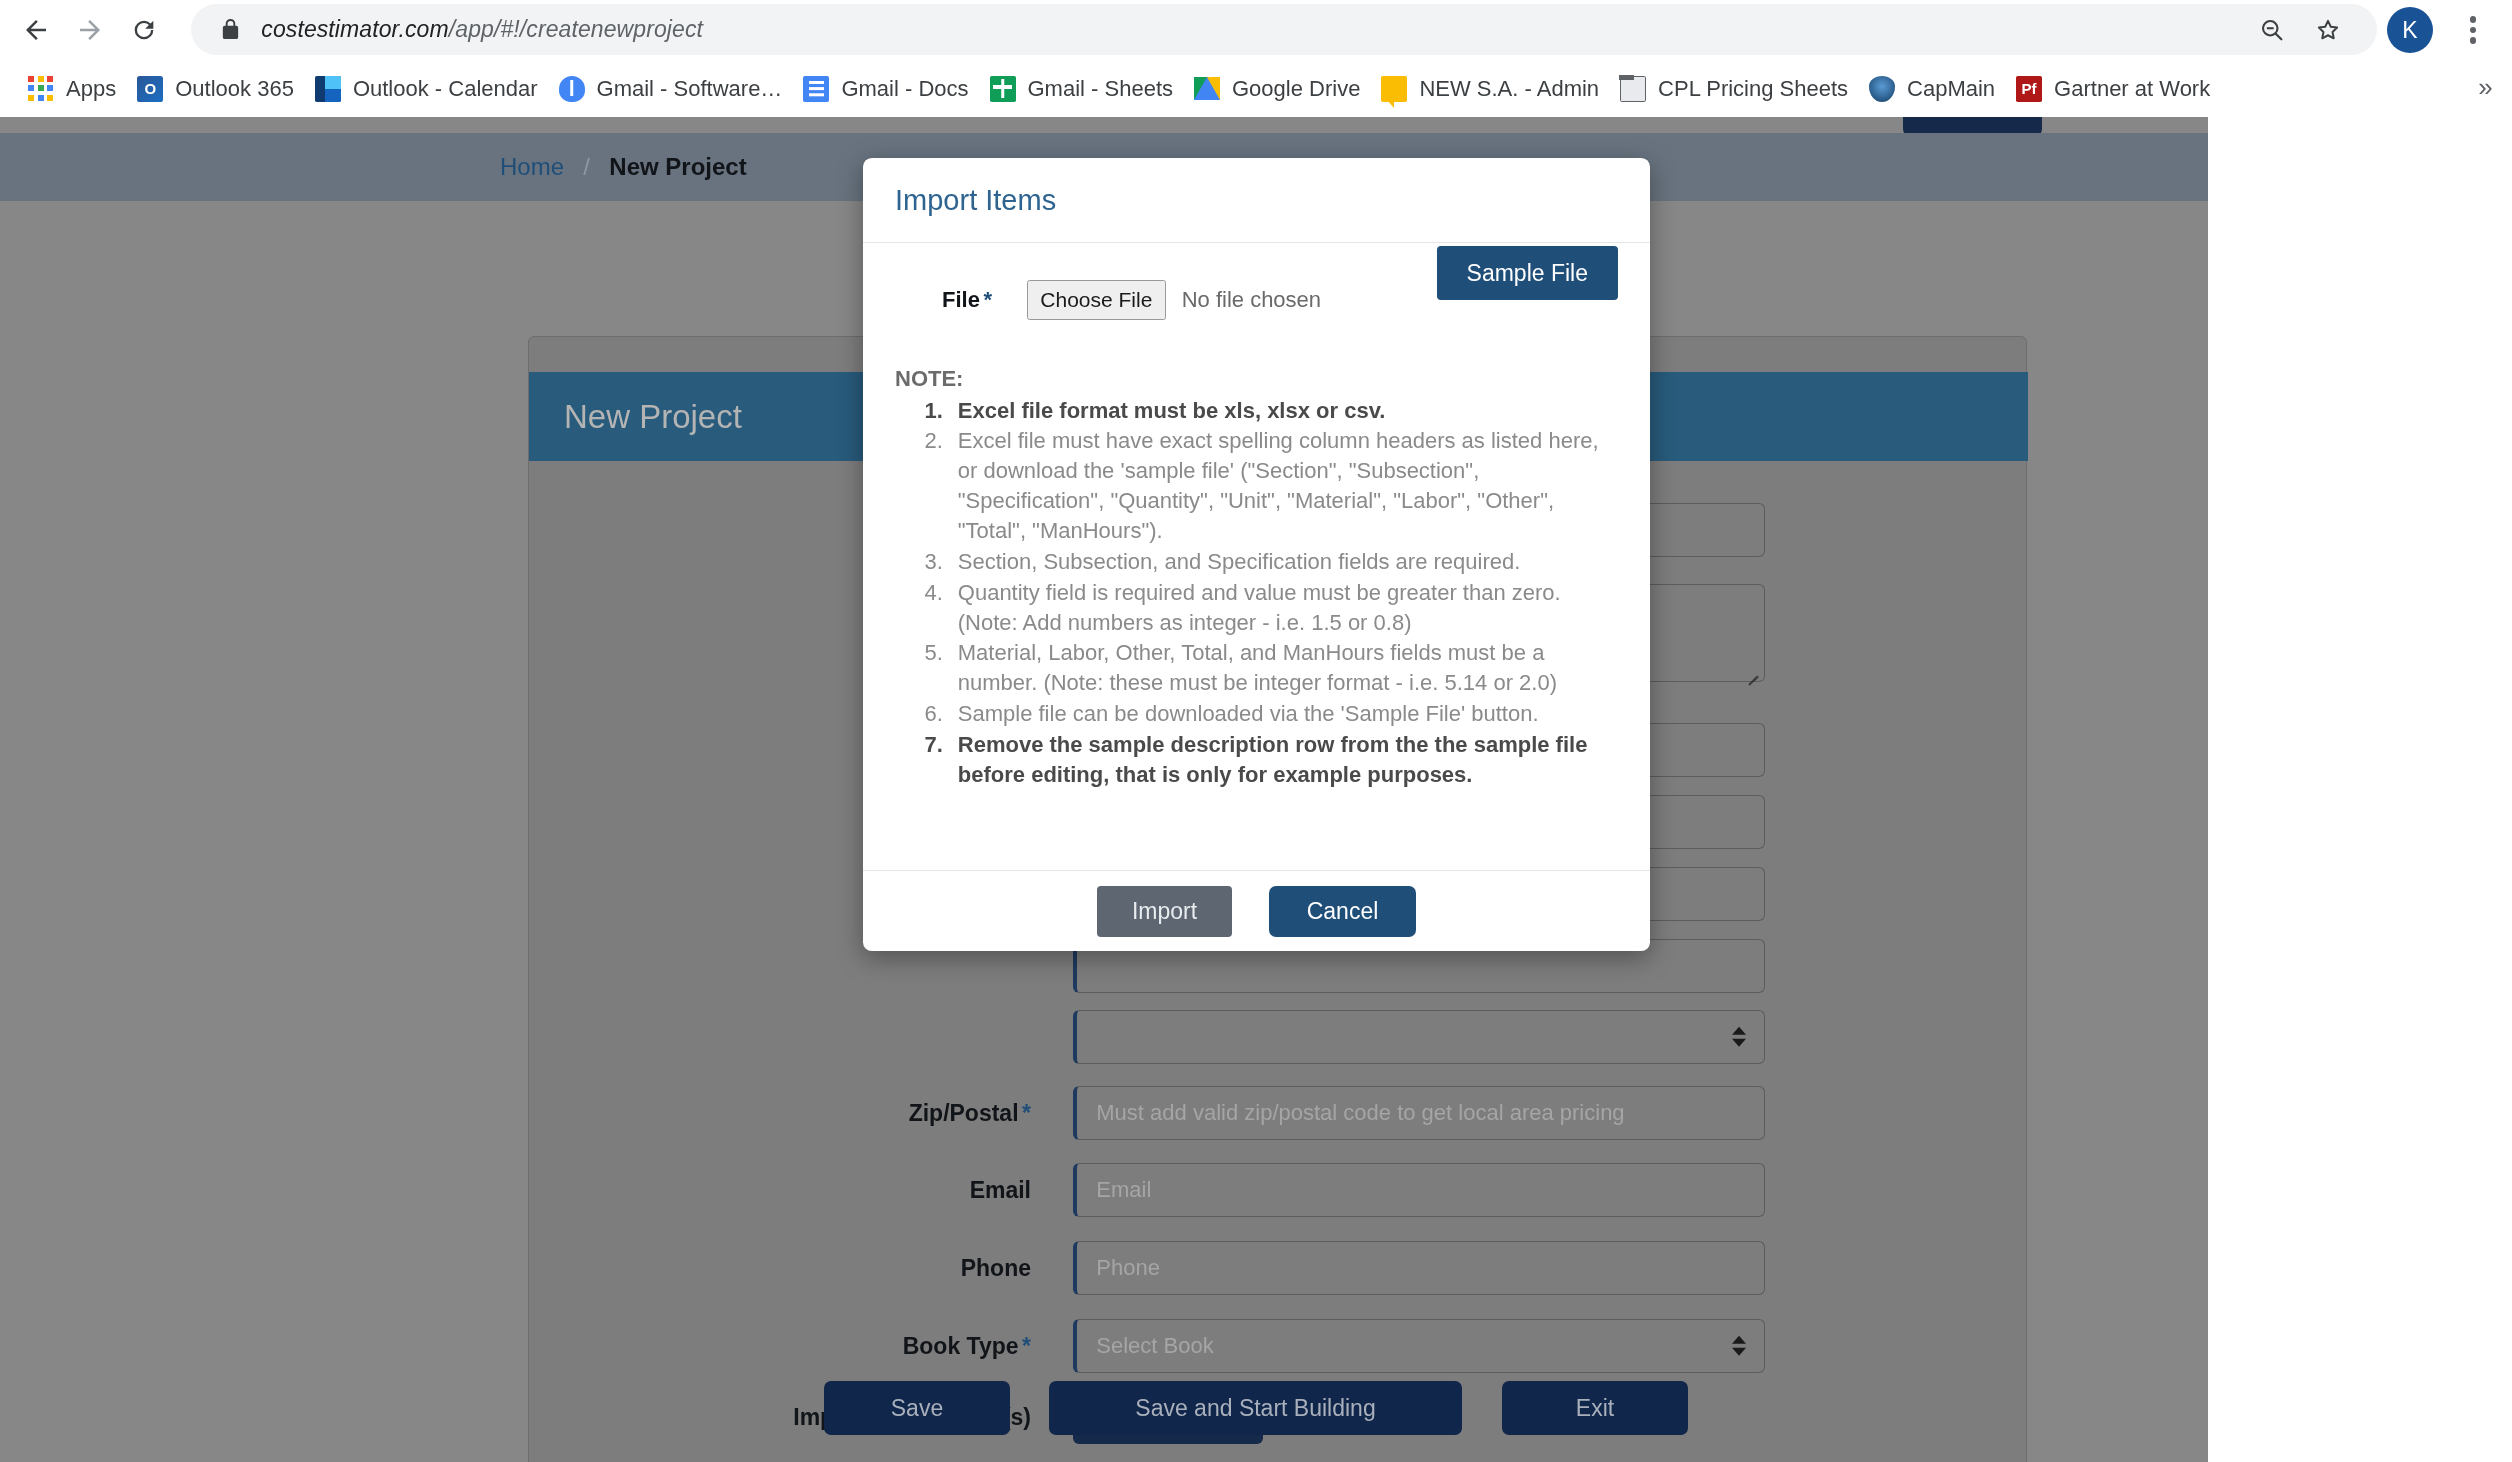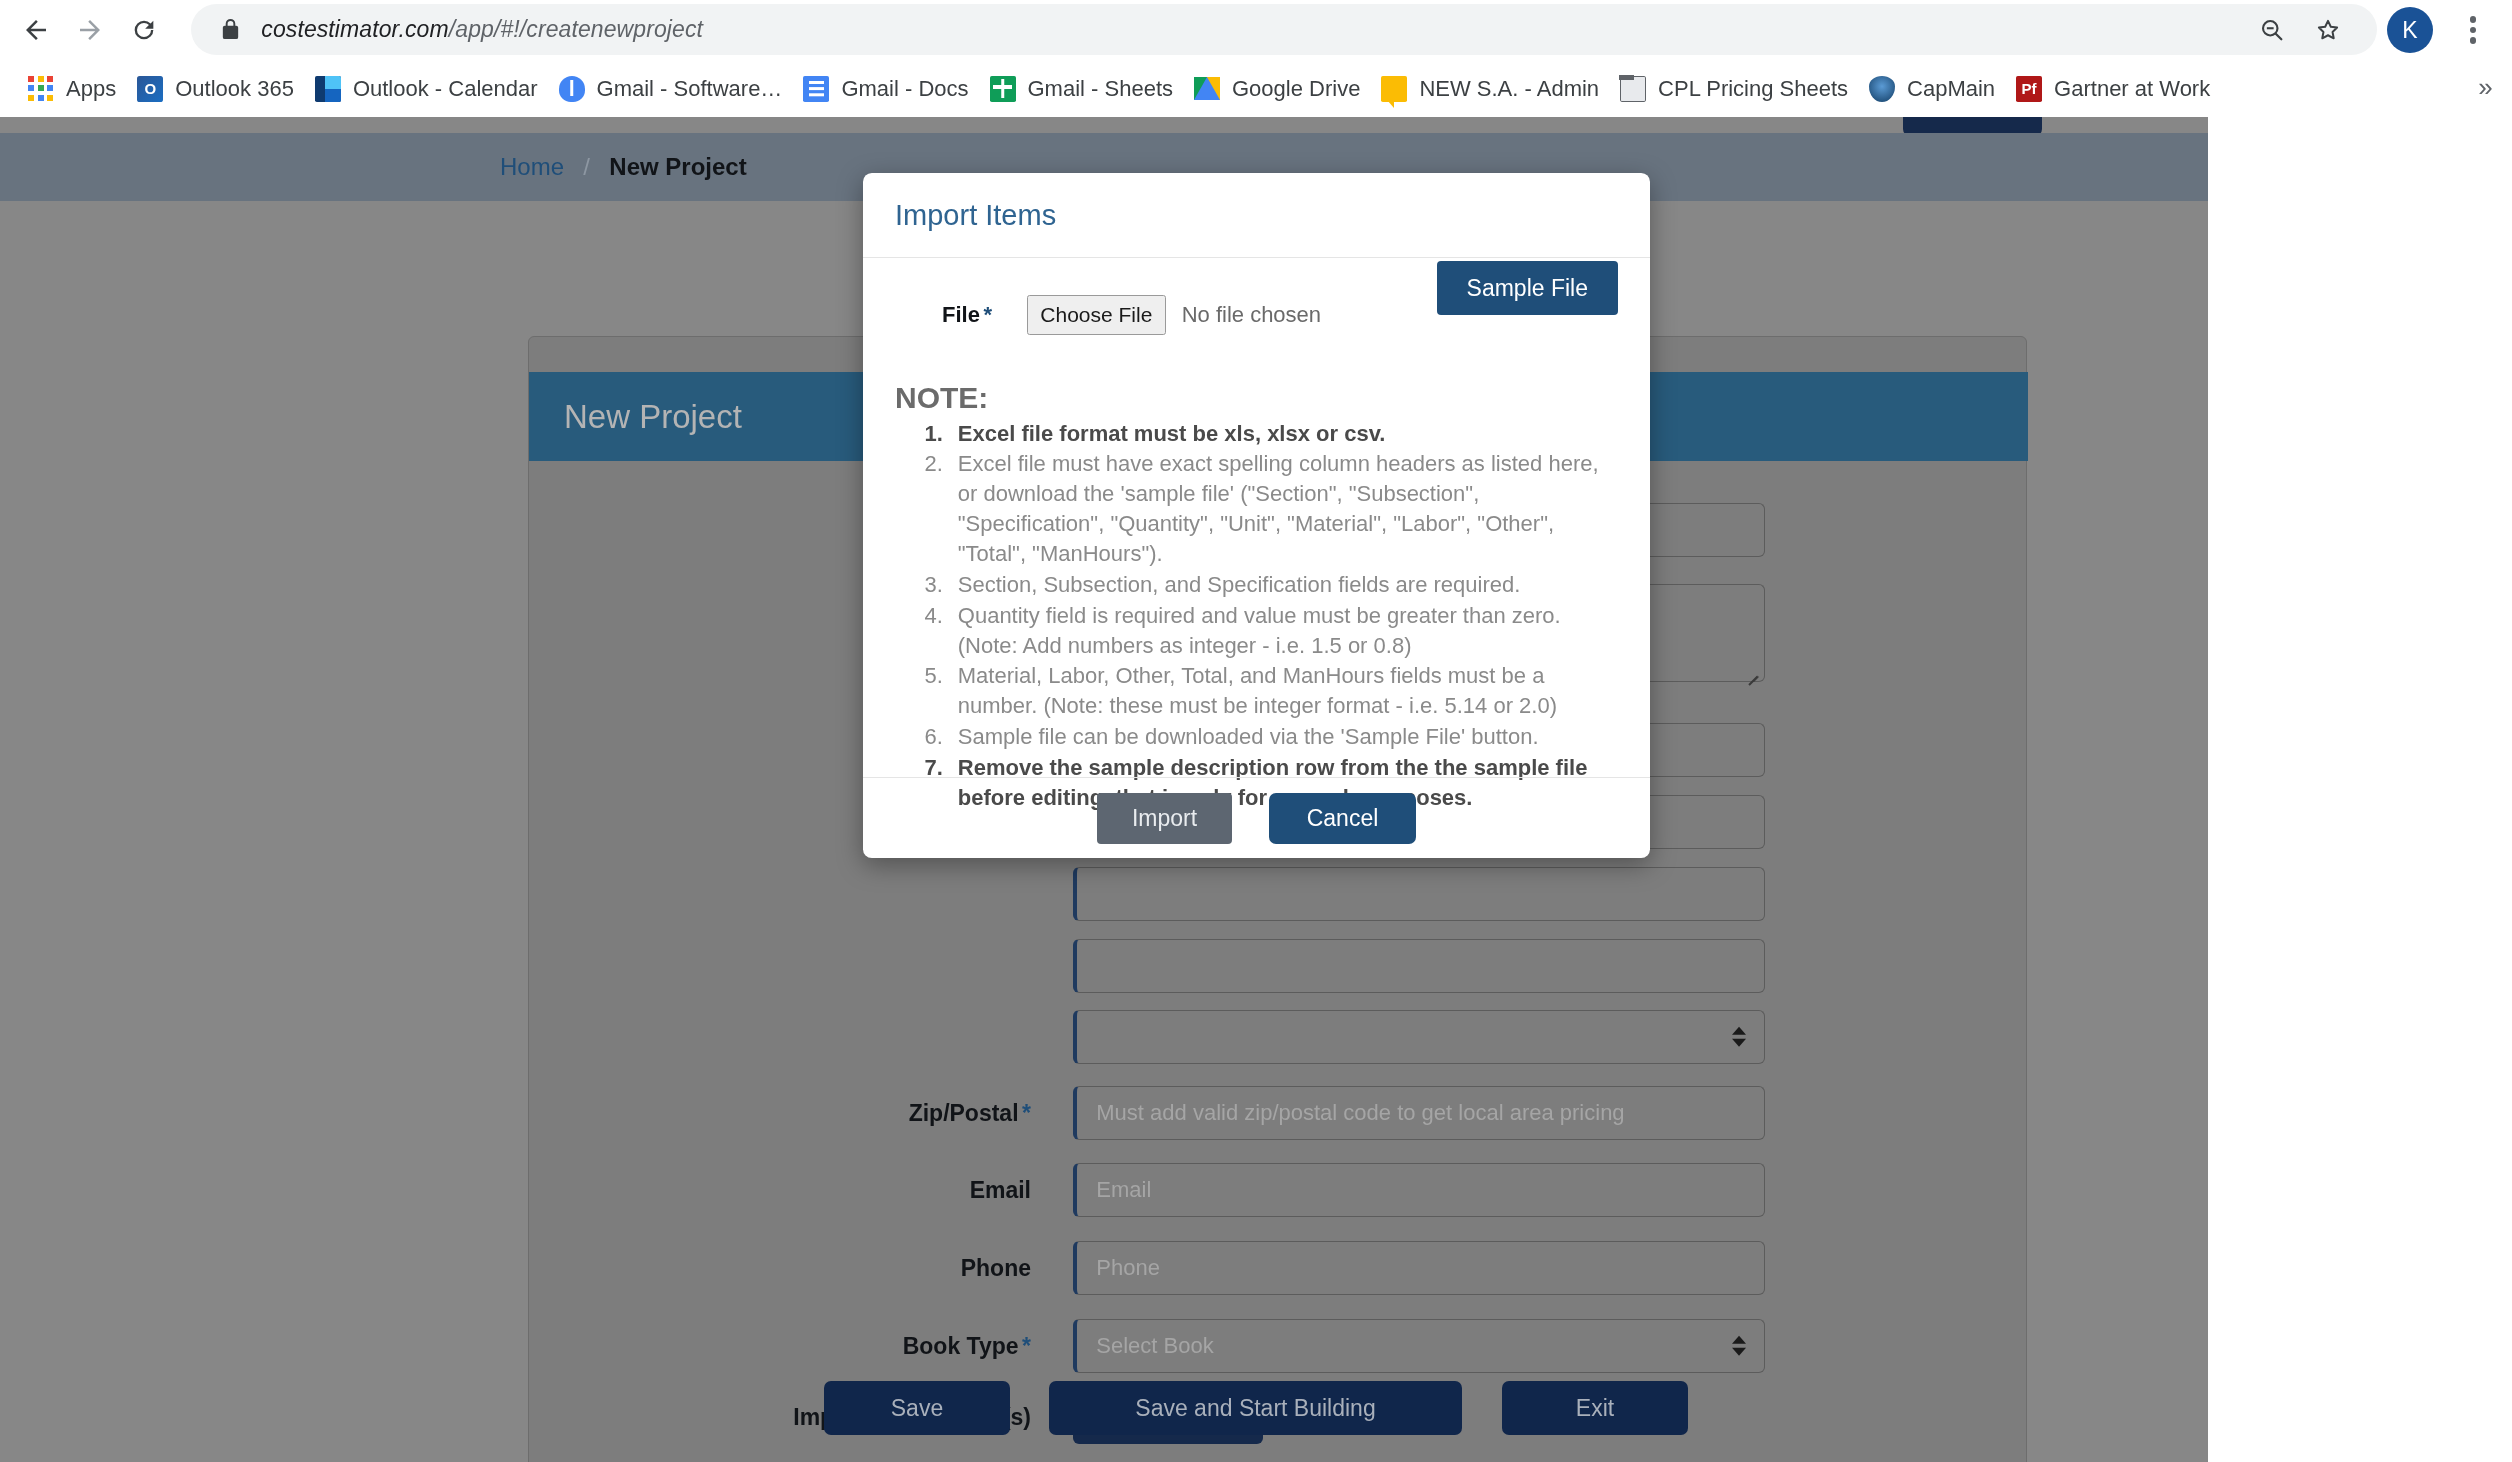--- a/index.html
+++ b/index.html
@@ -219,26 +219,25 @@
   }
   .btn-dark {
     background: #10264b; color: #a9b0bb;
     border: none; border-radius: 7px;
     height: 54px; font-size: 23px;
     font-family: "Liberation Sans", sans-serif;
     display:flex; align-items:center; justify-content:center;
   }
   .modal {
     position: absolute; top: 158px; left: 863px;
-    width: 787px; height: 685px;
+    width: 787px; height: 793px;
     background: #ffffff;
     border-radius: 8.8px;
     box-shadow: 0 7px 26px rgba(0,0,0,0.35);
     z-index: 90;
-    margin-top: 15px;
   }
   .modal-header {
     height: 85px; padding: 0 32px;
     display: flex; align-items: center;
     border-bottom: 0.9px solid #e5e5e5;
   }
   .modal-title { font-size: 29px; color: #2f6491; font-weight: 400; }
   .modal-body { padding: 30px 32px 0 32px; }
 
   .file-row { display: flex; align-items: center; height: 54px; }
@@ -262,21 +261,21 @@
     position: absolute; right: 32px; top: 88px;
     background: #1f4e79; color: #ffffff;
     border: none; border-radius: 4px;
     height: 54px; padding: 0 30px;
     font-size: 23px;
     font-family: "Liberation Sans", sans-serif;
   }
 
   .note-head {
     margin-top: 39px;
-    font-size: 30px; color: #6b6b6b; font-weight: bold;
+    font-size: 22px; color: #6b6b6b; font-weight: bold;
   }
   ol.note-list {
     margin: 3.5px 0 0 54px;
     padding: 0;
   }
   ol.note-list li {
     font-size: 22px; color: #8a8a8a;
     line-height: 1.36;
     padding-left: 8.8px;
     margin-bottom: 0.9px;

